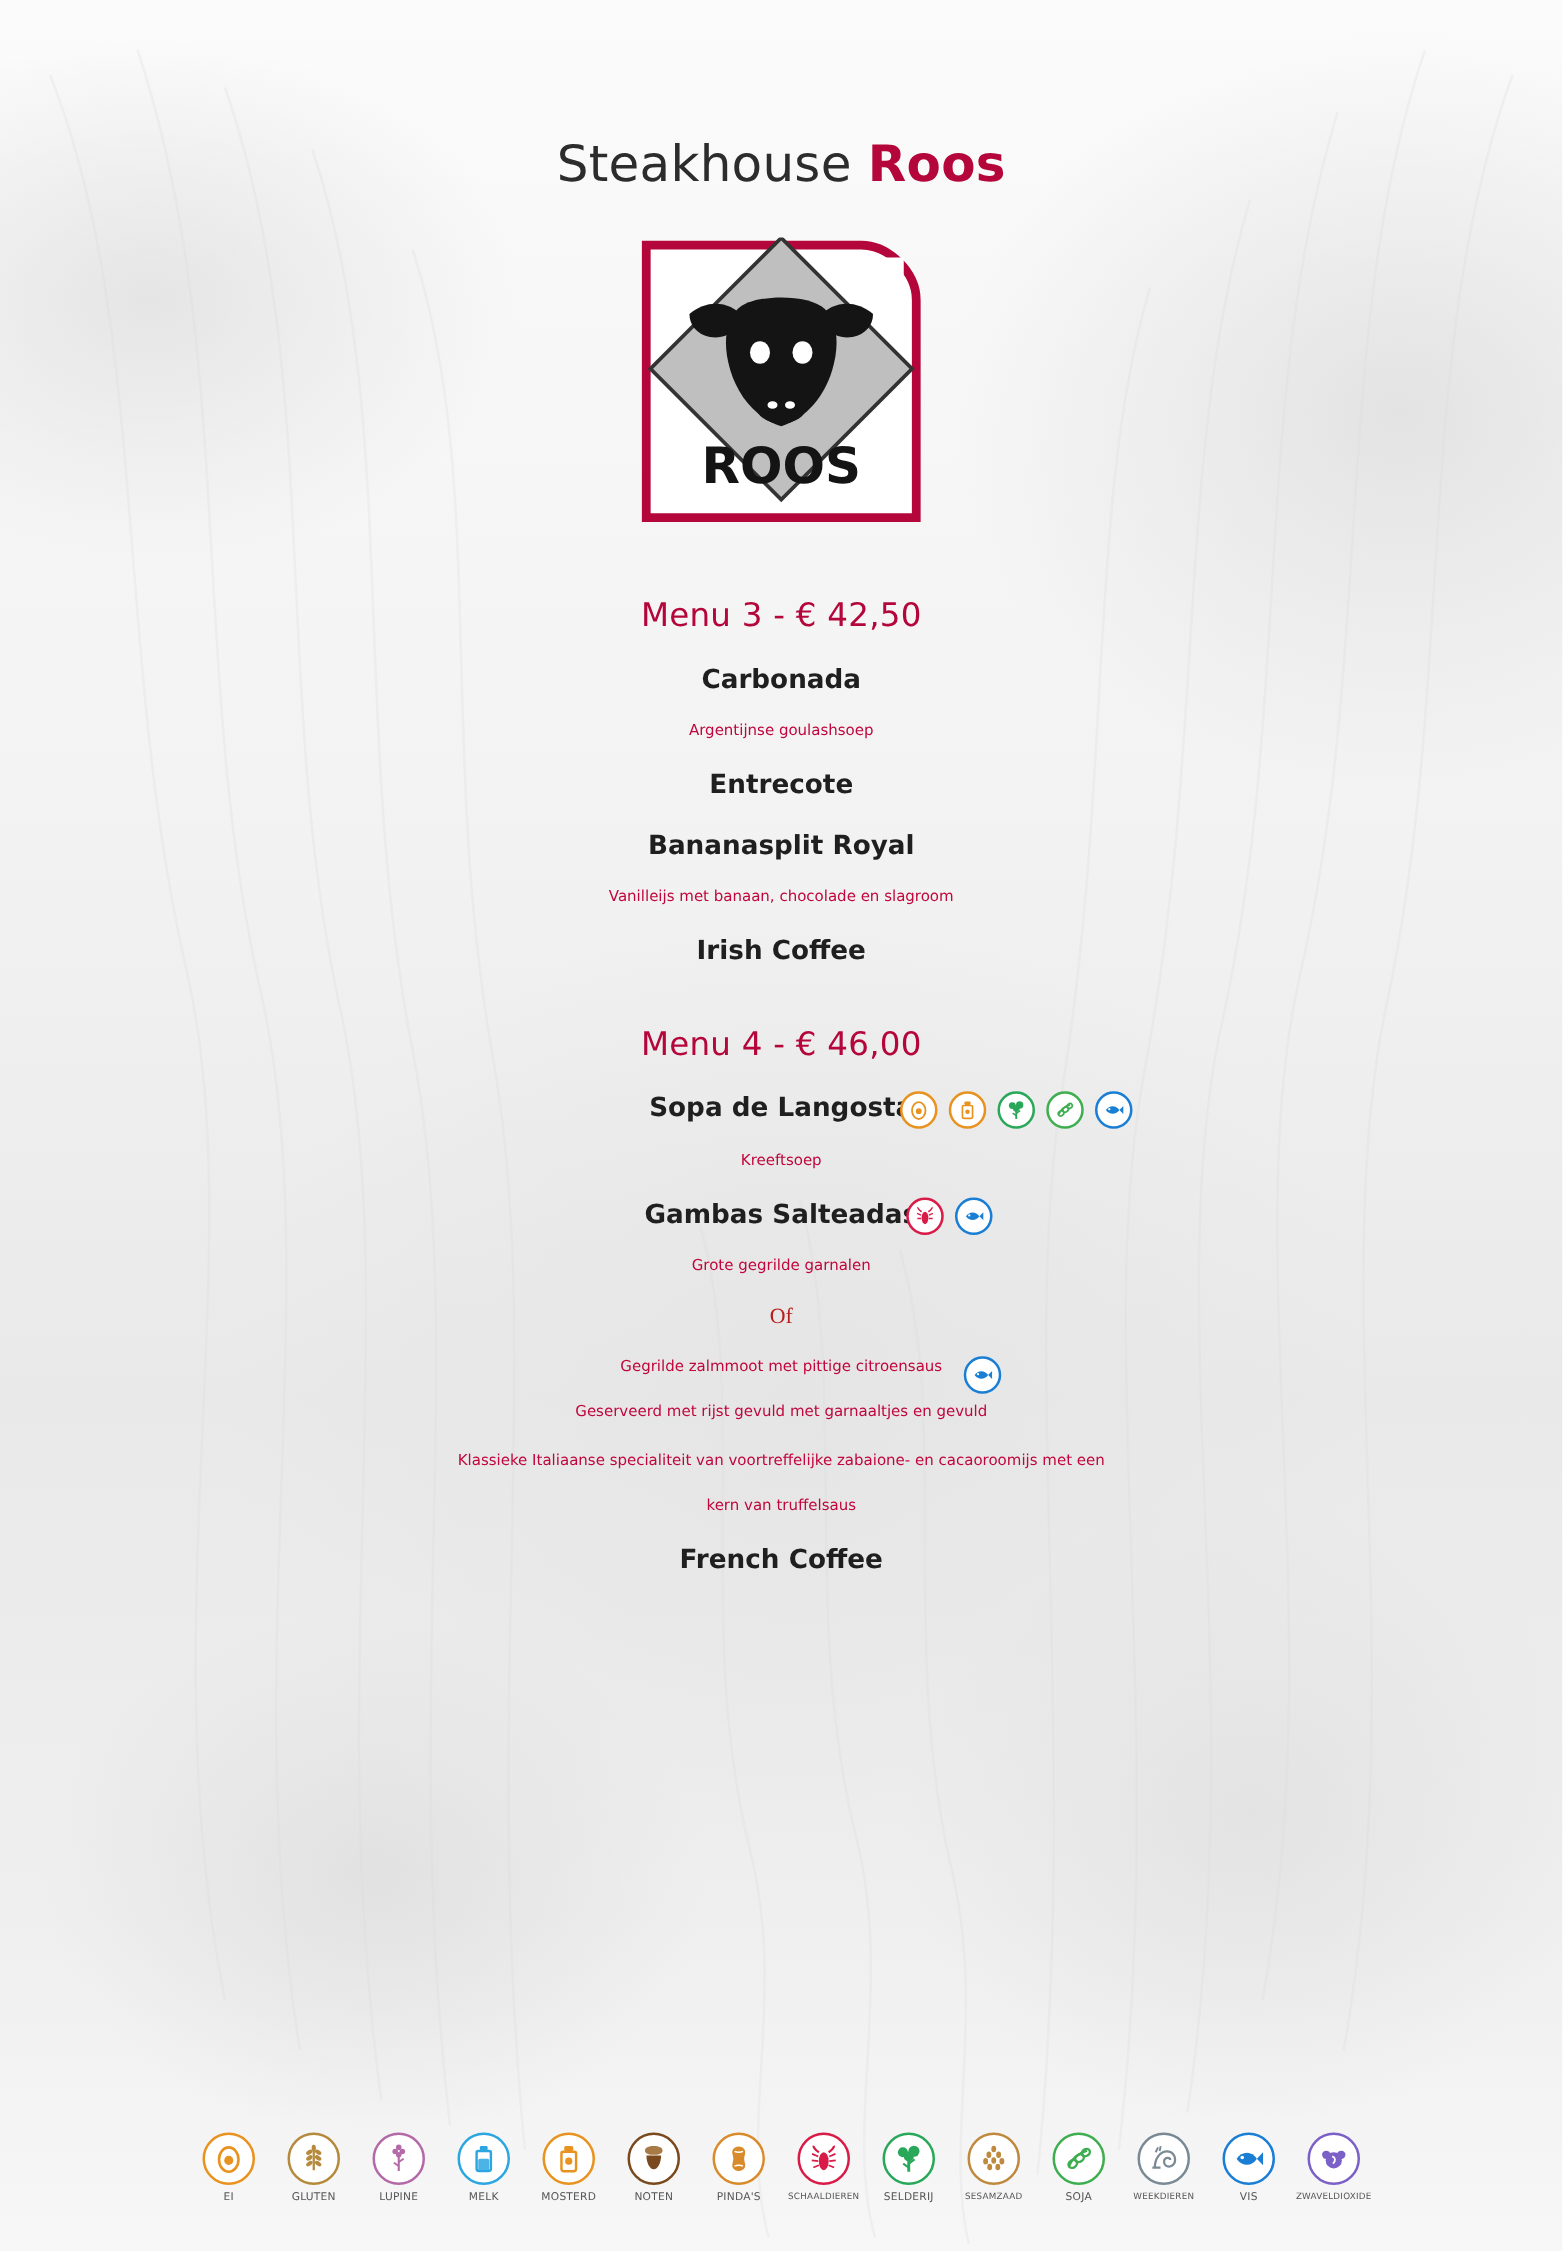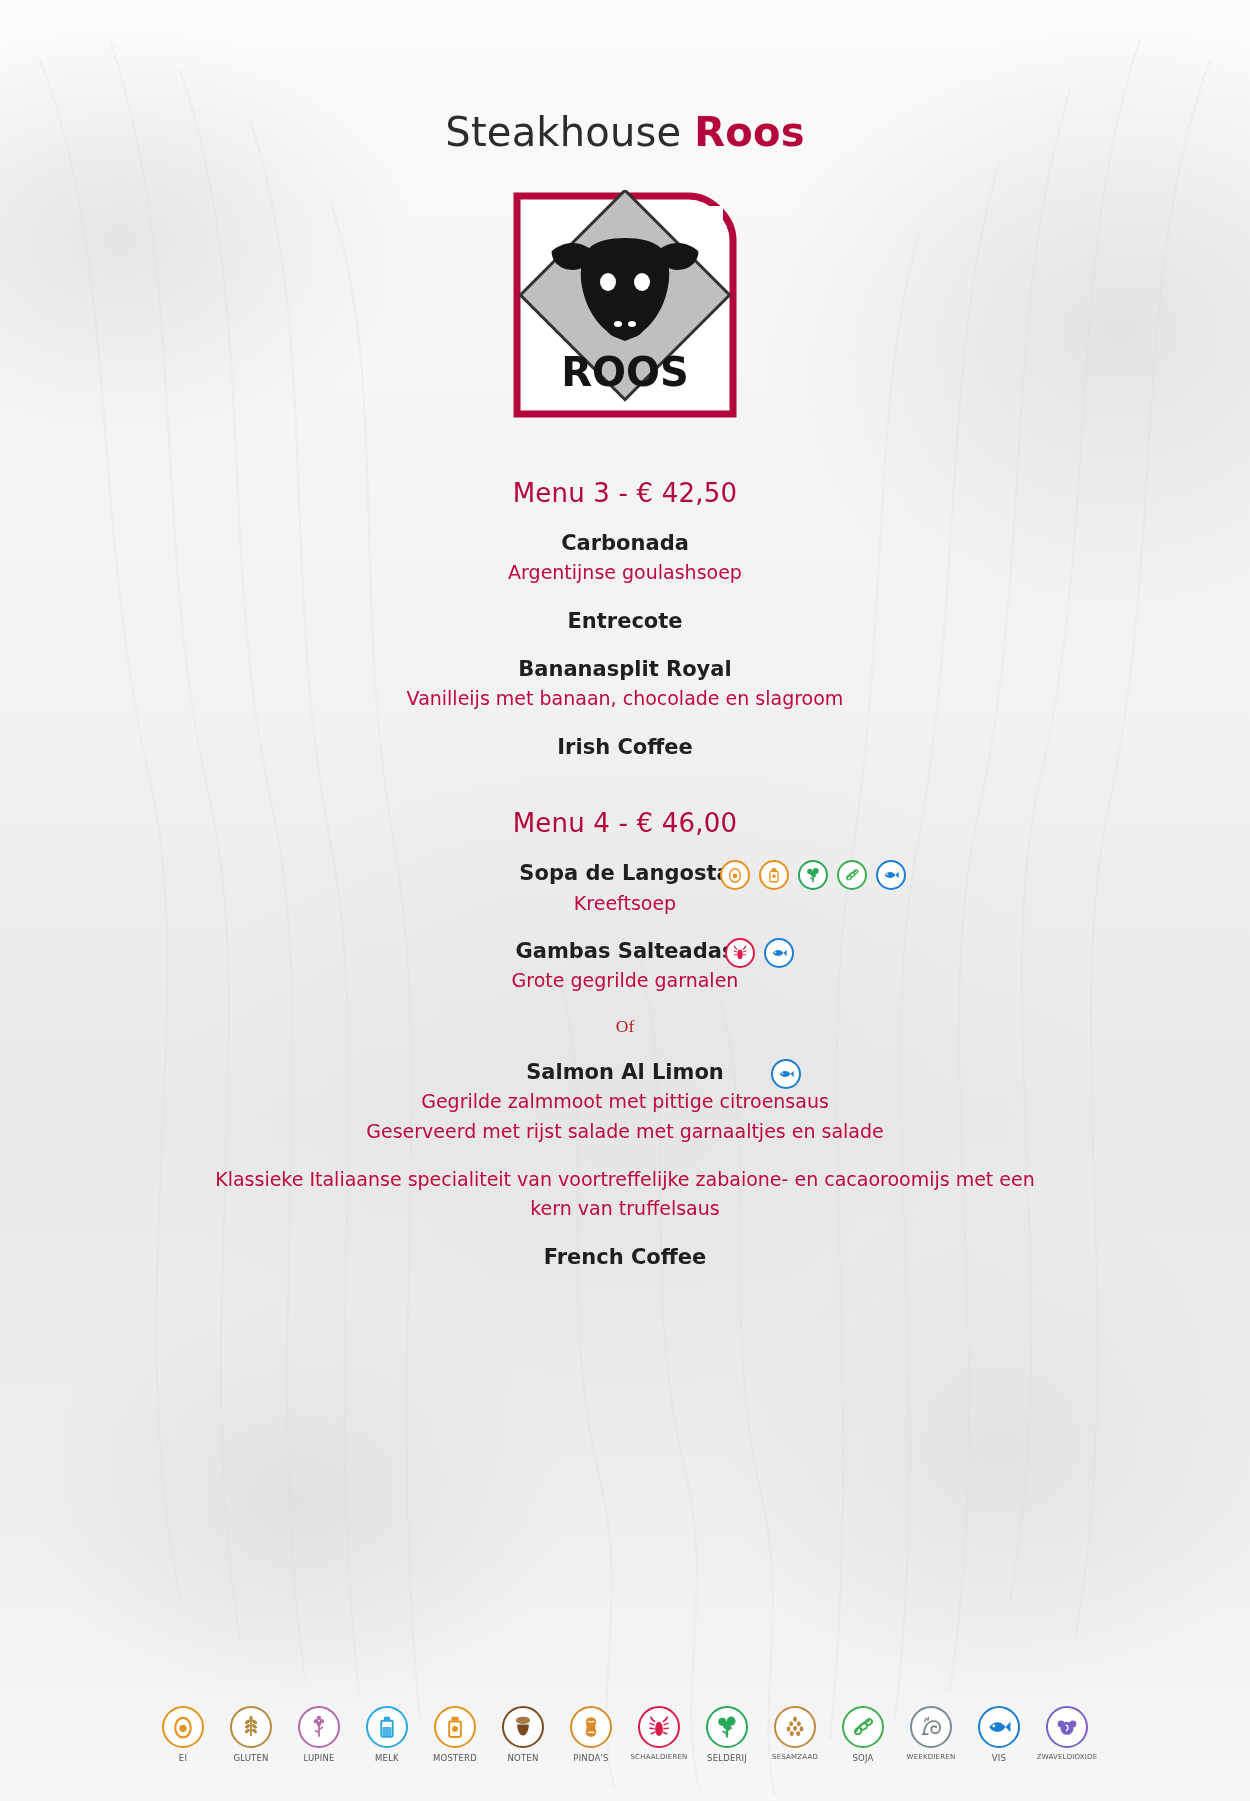--- a/index.html
+++ b/index.html
@@ -89,24 +89,24 @@
     justify-content: center;
     gap: 14px;
   }
   .course-name {
     font-size: 21px;
     color: #1f1f1f;
     font-weight: 600;
     line-height: 1.25;
   }
   .course-desc {
-    font-size: 19px;
+    font-size: 12px;
     color: #c0063c;
     line-height: 1.35;
-    margin-top: 4px;
+    margin-top: 20px;
   }
   .course-or {
     margin-top: 22px;
     font-size: 17.5px;
     color: #b91c1c;
     font-family: Liberation Serif, serif;
   }
 
   
   .allergens {
@@ -322,34 +322,31 @@
               <circle cx="6" cy="9.3" r="1" fill="#fff"></circle>
             </svg>
         </span>
       </div>
       <div class="course-desc">Grote gegrilde garnalen</div>
     </div>
 
     <div class="course-or">Of</div>
 
     <div class="course">
-      <div class="course-row">
-        <div class="course-name">Salmon Al Limon</div>
-      </div>
       <div class="allergens pos-c">
         <span class="al" style="color:#1a7fd4">
           <svg width="18" height="18" viewBox="0 0 20 20">
               <path d="M3,10 C6,5.5 12,5.5 15,10 C12,14.5 6,14.5 3,10 Z" fill="#1a7fd4"></path>
               <path d="M15,10 L18.5,6.5 L18.5,13.5 Z" fill="#1a7fd4"></path>
               <circle cx="6" cy="9.3" r="1" fill="#fff"></circle>
             </svg>
         </span>
       </div>
       <div class="course-desc">Gegrilde zalmmoot met pittige citroensaus</div>
-      <div class="course-desc">Geserveerd met rijst salade met garnaaltjes en salade</div>
+      <div class="course-desc">Geserveerd met rijst gevuld met garnaaltjes en gevuld</div>
     </div>
 
     <div class="course">
       <div class="course-desc">Klassieke Italiaanse specialiteit van voortreffelijke zabaione- en cacaoroomijs met een</div>
       <div class="course-desc">kern van truffelsaus</div>
     </div>
 
     <div class="course">
       <div class="course-row">
         <div class="course-name">French Coffee</div>

